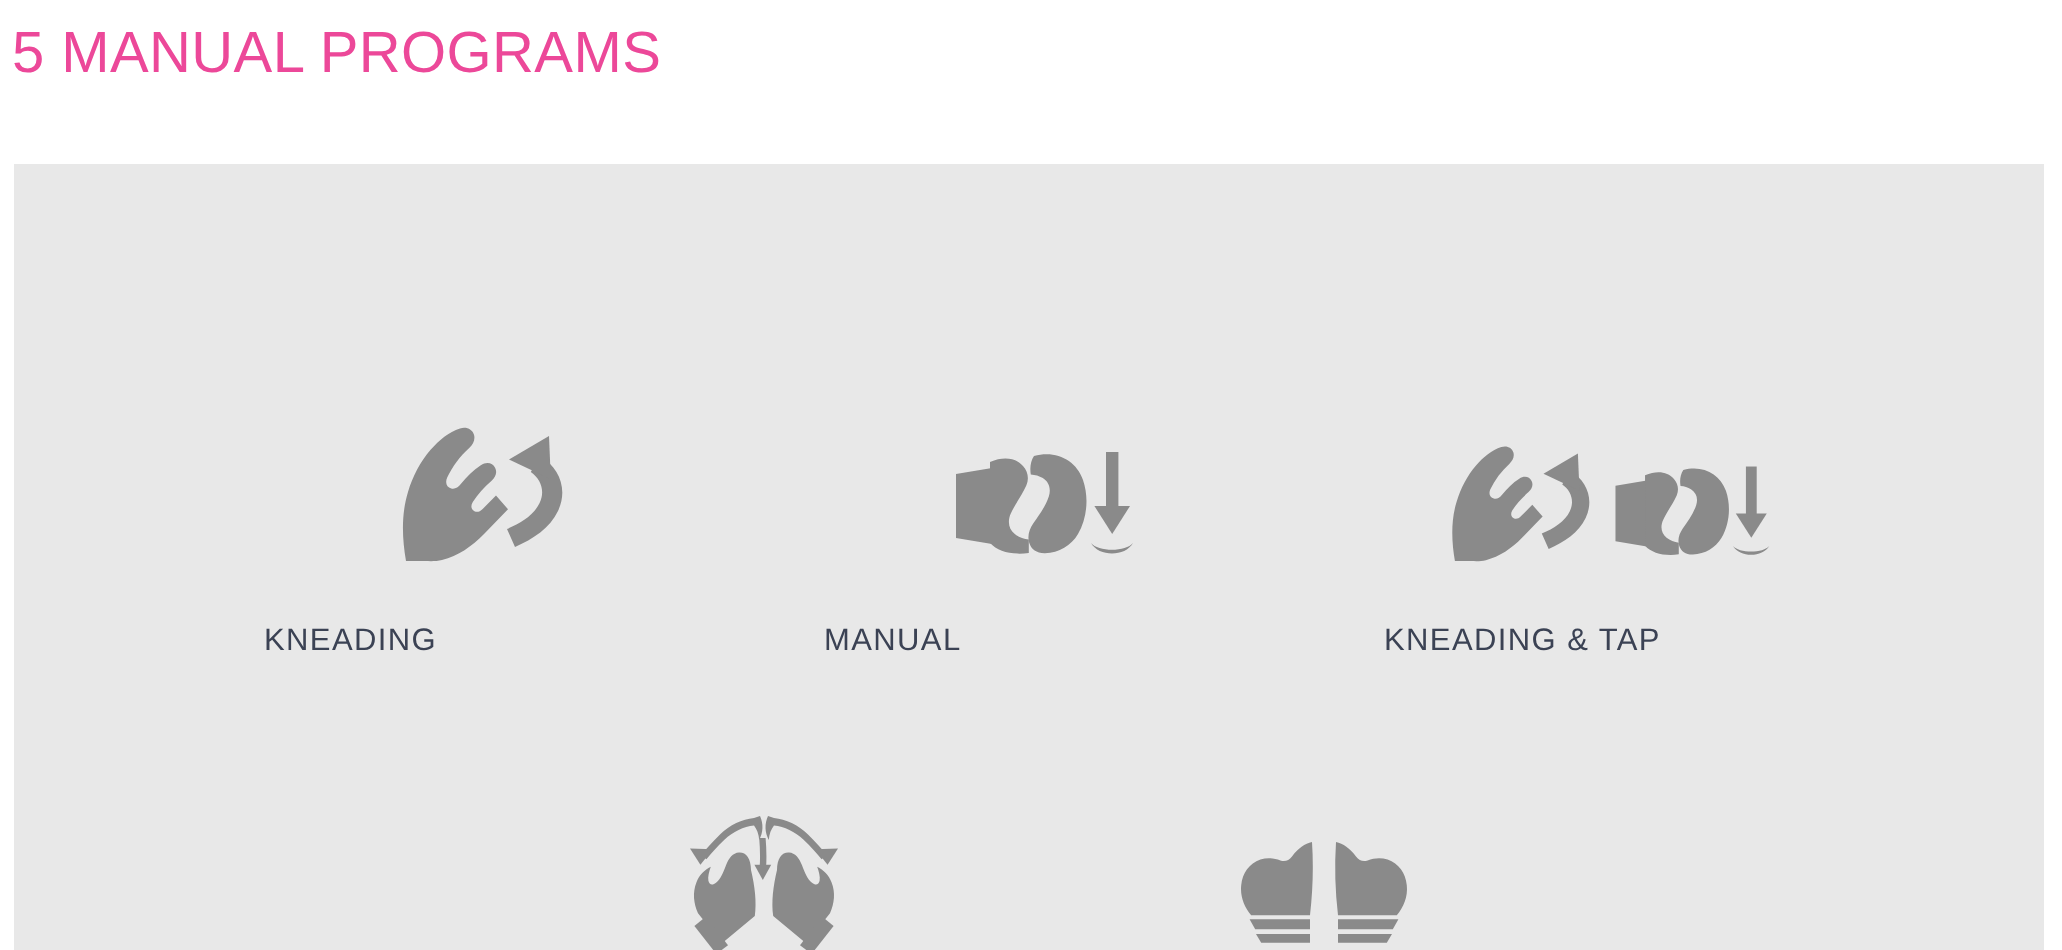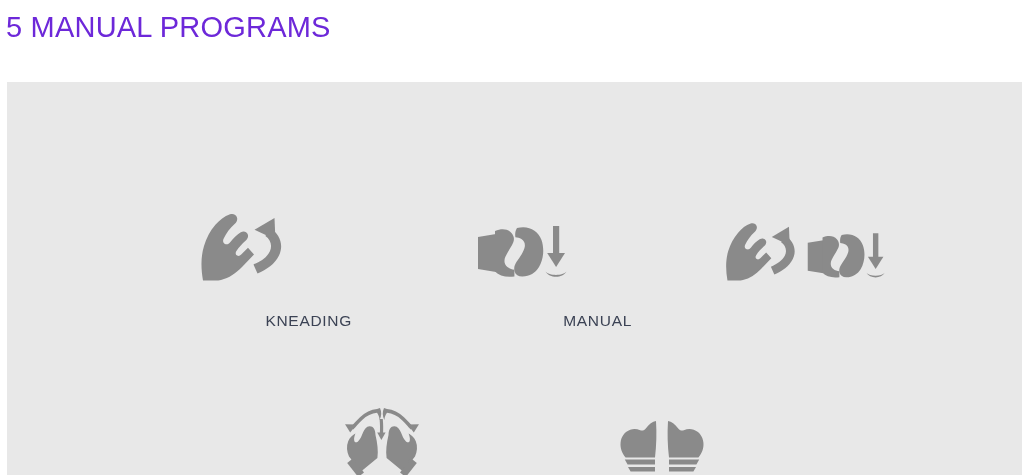--- a/index.html
+++ b/index.html
@@ -14,38 +14,38 @@
 
   
   .header{
     position:absolute;left:0;top:0;width:1031px;height:82px;
     background:#ffffff;
   }
   .page-title{
     position:absolute;left:6px;top:7px;
     font-size:29px;
     font-weight:400;
-    color:#6d28d9;
+    color:#ec4899;
     letter-spacing:.2px;
     white-space:nowrap;
     line-height:40px;
   }
 
   
   .panel{
     position:absolute;left:7px;top:82px;
     width:1015px;height:393px;
     background:#e8e8e8;
   }
 
   
   .program{
     position:absolute;
     width:220px;
-    text-align:right;
+    text-align:left;
   }
   .icon-wrap{
     height:78px;
     display:flex;
     align-items:flex-end;
     justify-content:center;
   }
   .icon-wrap svg{display:block;}
   .program-label{
     margin-top:30px;
@@ -205,20 +205,21 @@
                      C49.6 24.4 48.6 21.0 45.4 19.0
                      C43.6 17.9 41.6 17.4 39.4 17.2
                      C38.8 13.6 39.4 10.4 41.0 8.0 Z"></path>
             <rect x="77.0" y="6.0" width="6.2" height="31.0"></rect>
             <path d="M71.2 33.0 L89.0 33.0 L80.1 47.0 Z"></path>
             <path d="M69.5 51.5 C73.5 58.5 86.5 58.5 90.5 51.5
                      C87.0 56.0 73.0 56.0 69.5 51.5 Z"></path>
           </g>
         </svg>
       </div>
+      <div class="program-label">KNEADING &amp; TAP</div>
     </div>
 
     <div class="program p-shiatsu">
       <div class="icon-wrap">
         <svg width="86" height="72" viewBox="0 0 86 72" aria-hidden="true">
           <g fill="#8a8a8a">
 
             <path d="M36.5 30.0
                      C36.5 24.0 34.0 21.0 30.5 21.2
                      C27.4 21.4 25.4 24.0 24.0 27.6

